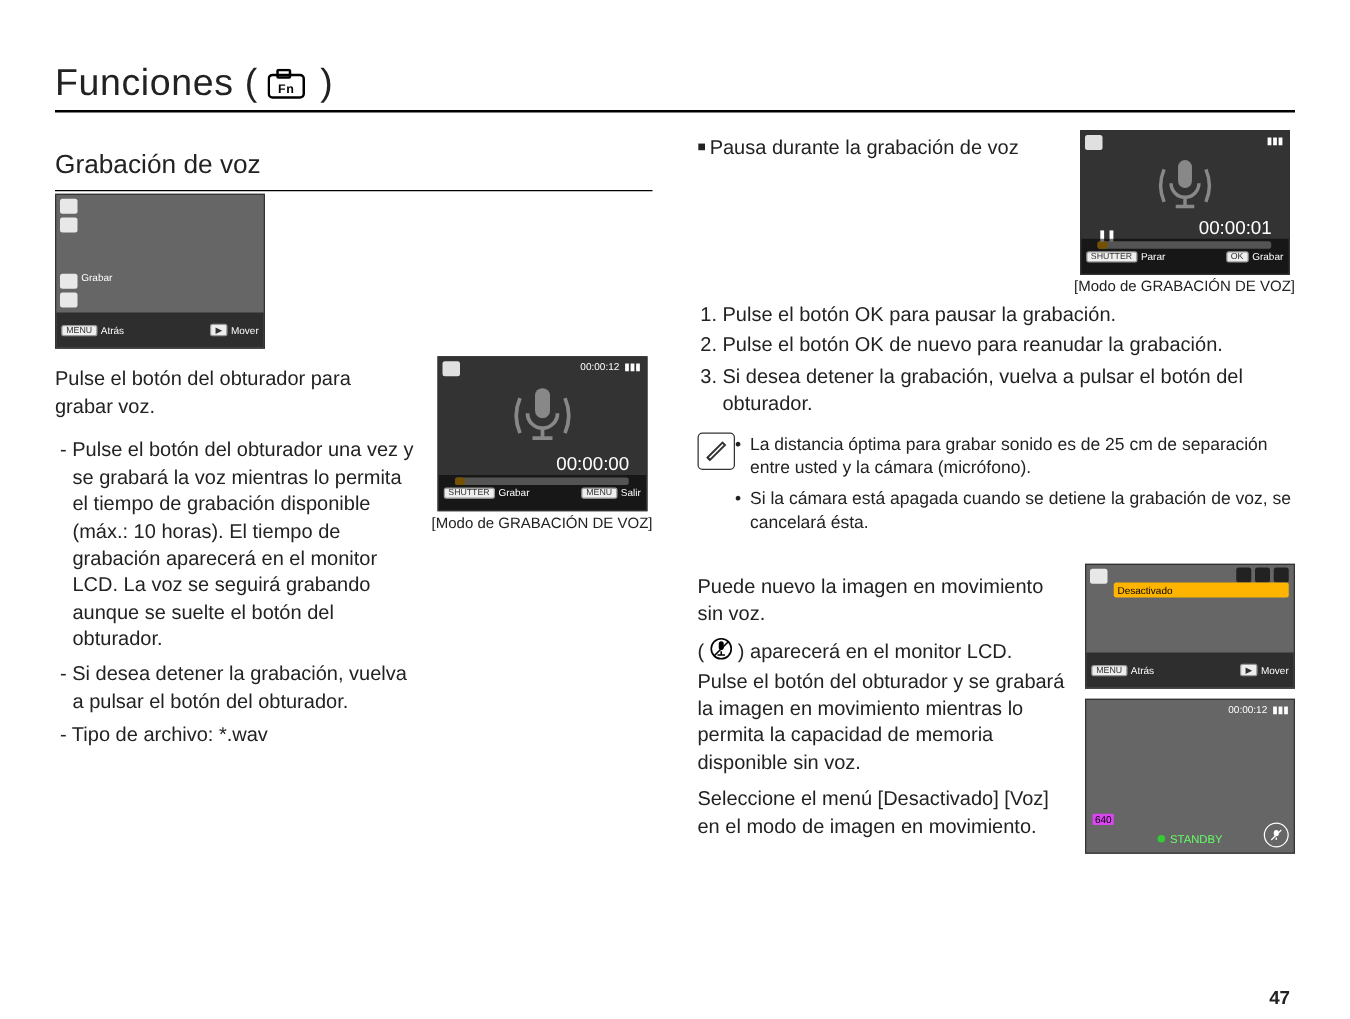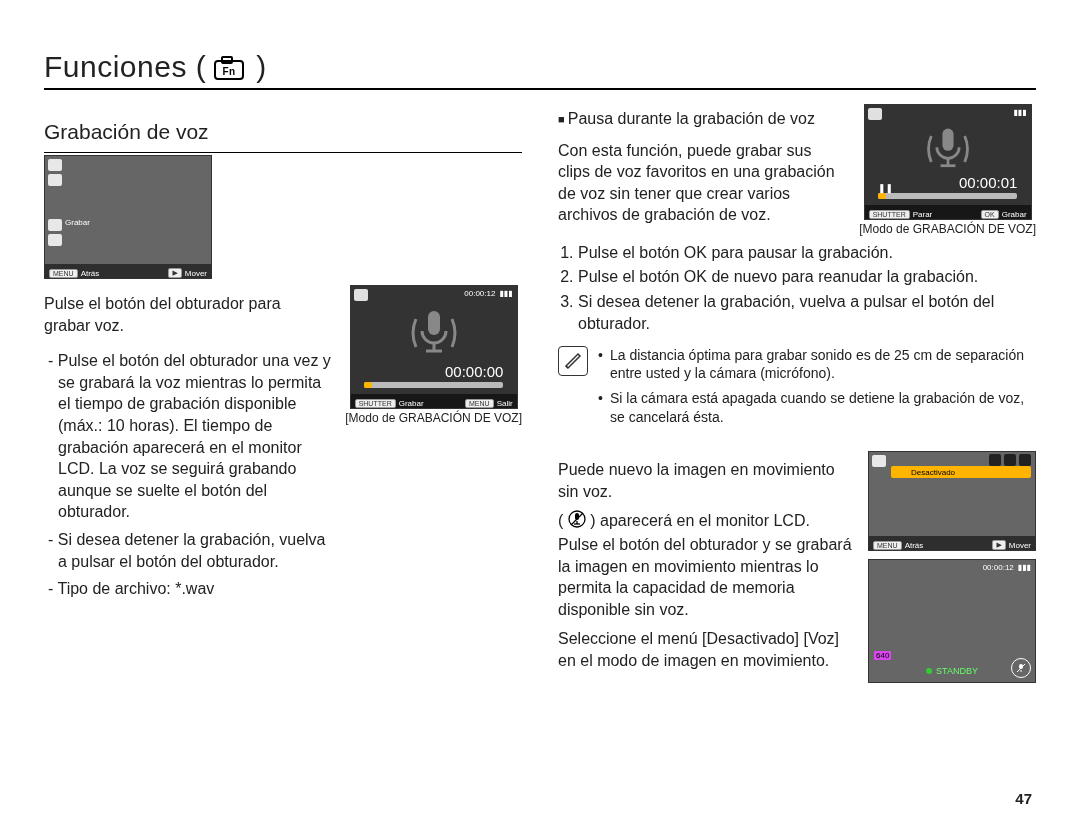--- a/index.html
+++ b/index.html
@@ -48,52 +48,51 @@
   ol.num li{margin-bottom:2px;}
   .caption{font-size:12px;text-align:center;margin-top:2px;}
   .screenshot{
     background:#666;
     border:1px solid #333;
     position:relative;
     box-sizing:border-box;
     overflow:hidden;
   }
   .ss-top-right{position:absolute;top:3px;right:4px;font-size:8px;color:#fff;display:flex;gap:4px;align-items:center;}
-  .ss-bottom-bar{position:absolute;bottom:0;left:0;right:0;height:14px;background:rgba(0,0,0,0.55);color:#fff;font-size:8px;display:flex;align-items:flex-end;gap:3px;padding:0 4px;}
+  .ss-bottom-bar{position:absolute;bottom:0;left:0;right:0;height:28px;background:rgba(0,0,0,0.55);color:#fff;font-size:8px;display:flex;align-items:center;gap:3px;padding:0 4px;}
   .ss-bottom-bar span{display:flex;align-items:center;gap:3px;}
   .ss-side-icons{position:absolute;left:3px;top:3px;display:flex;flex-direction:column;gap:3px;}
   .ss-side-icons .ic{width:14px;height:12px;background:rgba(255,255,255,0.85);border-radius:2px;}
   .mic-big{position:absolute;left:50%;top:40%;transform:translate(-50%,-50%);}
   .progress{position:absolute;left:8%;right:8%;bottom:20px;height:6px;background:#bbb;border-radius:2px;}
   .progress::before{content:"";position:absolute;left:0;top:0;bottom:0;width:6%;background:#ffb400;border-radius:2px;}
   .time-label{position:absolute;right:8%;bottom:28px;color:#fff;font-size:15px;}
   .badge{display:inline-block;background:#eee;border:1px solid #999;border-radius:2px;font-size:7px;padding:0 3px;color:#333;}
   .note-box{
     display:flex;
-    gap:10px;
     margin:10px 0 18px 0;
   }
   .note-icon{
     width:28px;height:28px;border:1.5px solid #333;border-radius:4px;
     display:flex;align-items:center;justify-content:center;flex:0 0 28px;
   }
   .note-list{list-style:none;padding:0;margin:0;font-size:14px;line-height:1.35;}
   .note-list li{margin-bottom:6px;position:relative;padding-left:12px;}
   .note-list li::before{content:"\2022";position:absolute;left:0;}
   .page-number{
     position:absolute;
     bottom:8px;
     right:48px;
     font-size:15px;
     font-weight:bold;
   }
   .row-with-shot{display:flex;gap:14px;align-items:flex-start;}
   .row-with-shot .txt{flex:1;min-width:0;}
   .shot-stack{display:flex;flex-direction:column;align-items:center;}
-  .highlight-row{position:absolute;top:14px;left:22px;right:4px;height:12px;background:#ffb400;border-radius:2px;font-size:8px;color:#000;padding-left:20px;display:flex;align-items:center;}
+  .highlight-row{position:absolute;top:14px;left:22px;right:4px;height:12px;background:#ffb400;border-radius:2px;font-size:8px;color:#000;padding-left:3px;display:flex;align-items:center;}
   .standby-dot{position:absolute;left:50%;bottom:6px;transform:translateX(-50%);color:#6f6;font-size:9px;display:flex;align-items:center;gap:4px;}
   .standby-dot::before{content:"";width:6px;height:6px;border-radius:50%;background:#3c3;}
   .sq-label{position:absolute;left:5px;bottom:22px;background:#d946ef;color:#000;font-size:8px;padding:0 2px;border-radius:1px;}
   .corner-circle{position:absolute;right:4px;bottom:4px;width:18px;height:18px;border:1px solid #fff;border-radius:50%;display:flex;align-items:center;justify-content:center;}
   .sub-bullet{font-size:16px;line-height:1.35;margin:4px 0 10px 0;}
   .sub-bullet::before{content:"\25A0  ";font-size:11px;vertical-align:middle;}
 </style>
 </head>
 <body>
 
@@ -183,21 +182,20 @@
         <div class="caption">[Modo de GRABACIÓN DE VOZ]</div>
       </div>
     </div>
   </div>
 
   <div class="col">
 
     <div class="row-with-shot">
       <div class="txt">
         <p class="sub-bullet">Pausa durante la grabación de voz</p>
-        <p class="body-text" style="margin-top:0">Con esta función, puede grabar sus clips de voz favoritos en una grabación de voz sin tener que crear varios archivos de grabación de voz.</p>
       </div>
       <div class="shot-stack">
         <div class="screenshot" style="width:168px;height:116px;background:#333;">
           <div class="ss-side-icons">
               <div class="ic"></div>
             </div>
           <div class="ss-top-right">
               <span>▮▮▮</span>
             </div>
           <div class="mic-big">

